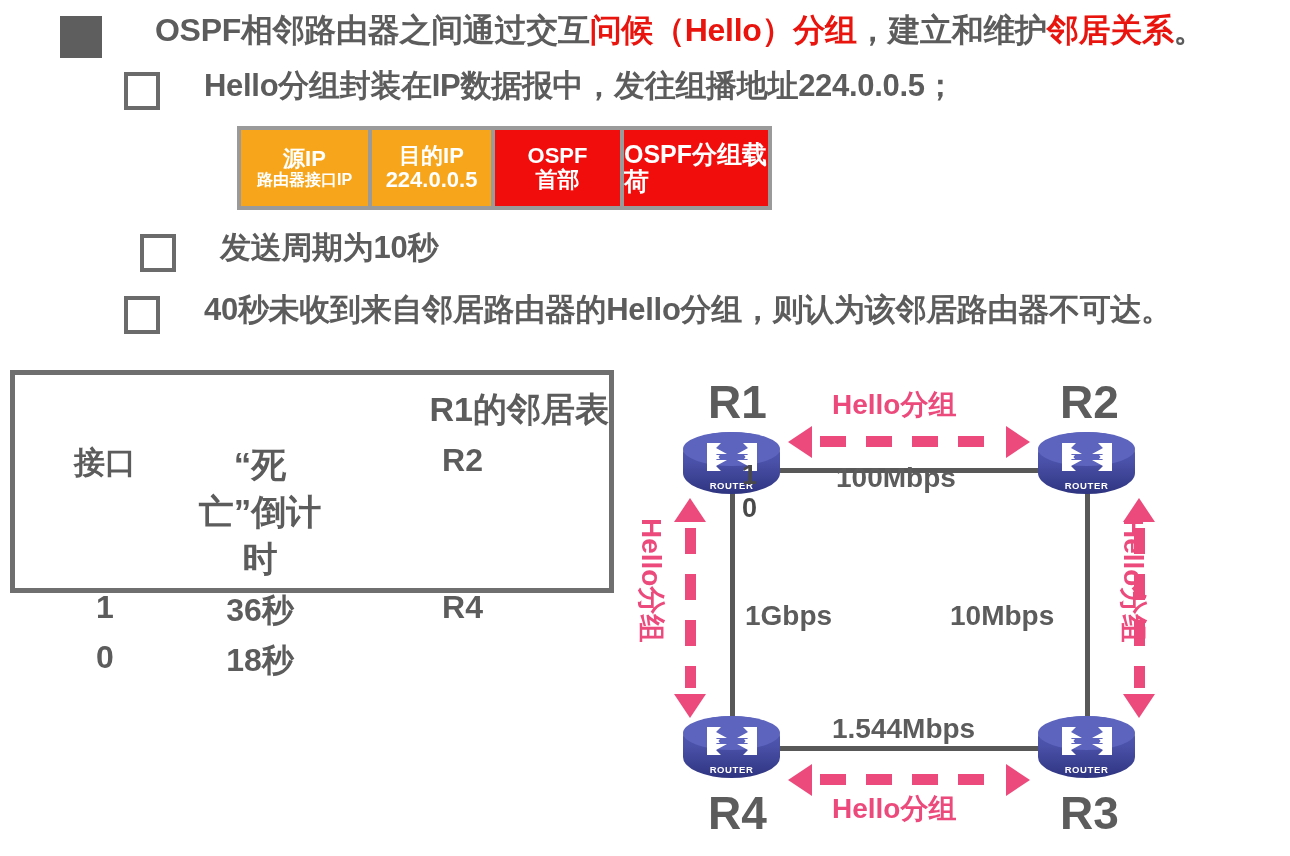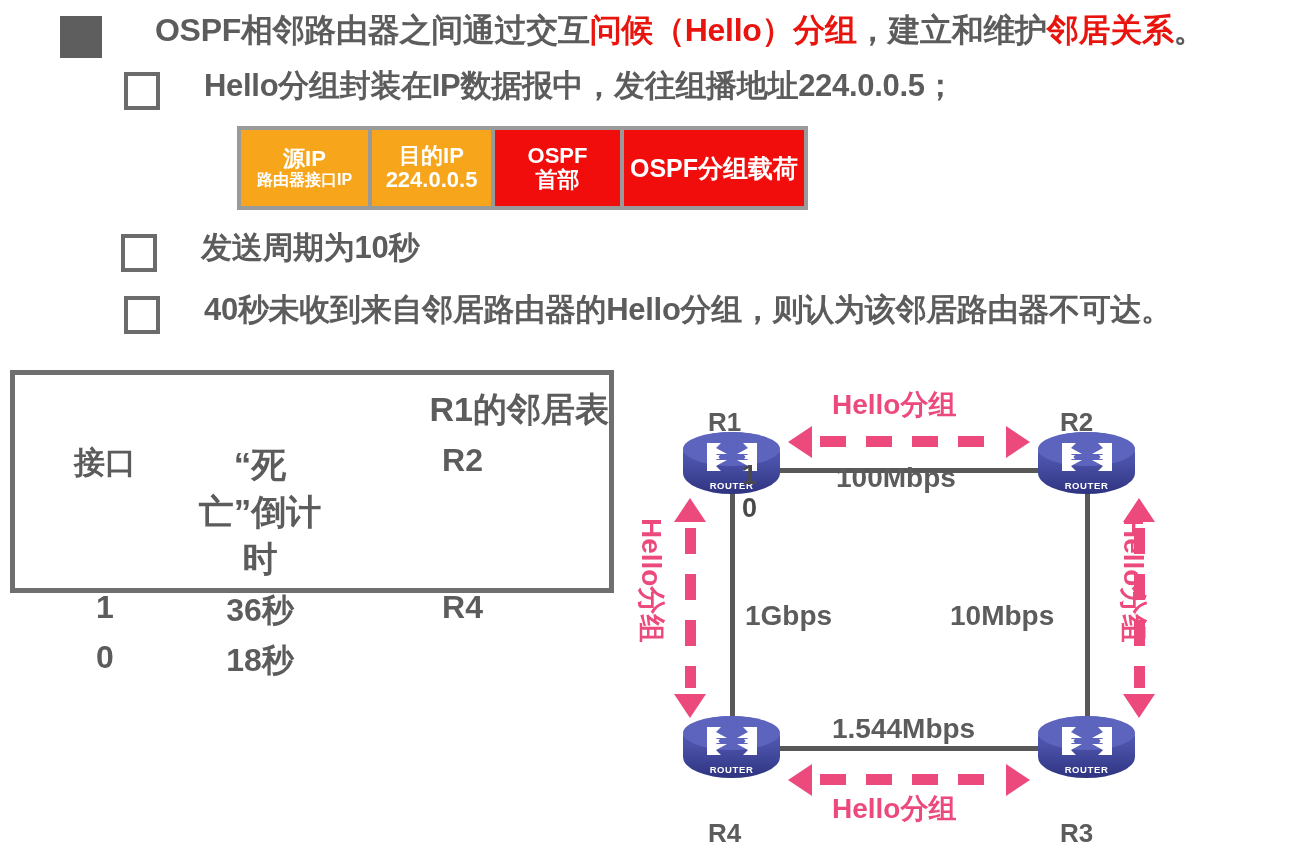--- a/index.html
+++ b/index.html
@@ -43,21 +43,21 @@
     font-weight: bold;
     line-height: 1.15;
     color: #5c5c5c;
     letter-spacing: -0.3px;
     white-space: nowrap;
   }
   .b1 { top: 12px;  left: 60px;  }
   .b1 .b-text { margin-left: 53px; font-size: 32px; }
   .b2 { top: 68px;  left: 124px; }
   .b2 .b-text { margin-left: 44px; }
-  .b3 { top: 230px; left: 121px; }
+  .b3 { top: 230px; left: 140px; }
   .b3 .b-text { margin-left: 44px; }
   .b4 { top: 292px; left: 124px; }
   .b4 .b-text { margin-left: 44px; }
   .red { color: #e8140d; }
 
   
   #packet-strip {
     position: absolute;
     left: 237px;
     top: 126px;
@@ -151,24 +151,23 @@
     bottom: 3px;
     width: 100%;
     text-align: center;
     font-size: 9.5px;
     font-weight: bold;
     color: #ffffff;
     letter-spacing: 0.6px;
   }
   .rlabel {
     position: absolute;
-    font-size: 26px;
-    font-weight: bold;
-    color: #5c5c5c;
-    margin-top: 32px;
+    font-size: 46px;
+    font-weight: bold;
+    color: #5c5c5c;
   }
   .link {
     position: absolute;
     background: #585858;
   }
   .speed {
     position: absolute;
     font-size: 28px;
     font-weight: bold;
     color: #5c5c5c;
@@ -226,21 +225,21 @@
     <div class="pkt-l2">路由器接口IP</div>
   </div>
   <div class="pkt-cell pkt-orange" style="width:119px">
     <div class="pkt-l1">目的IP</div>
     <div class="pkt-l2">224.0.0.5</div>
   </div>
   <div class="pkt-cell pkt-red" style="width:125px">
     <div class="pkt-l1">OSPF</div>
     <div class="pkt-l2">首部</div>
   </div>
-  <div class="pkt-cell pkt-red" style="width:180px">
+  <div class="pkt-cell pkt-red" style="width:144px">
     <div class="pkt-one">OSPF分组载荷</div>
   </div>
 </div>
 
 <div class="bullet-row b3">
   <div class="sq-hollow"></div>
   <div class="b-text">发送周期为10秒</div>
 </div>
 
 <div class="bullet-row b4">

